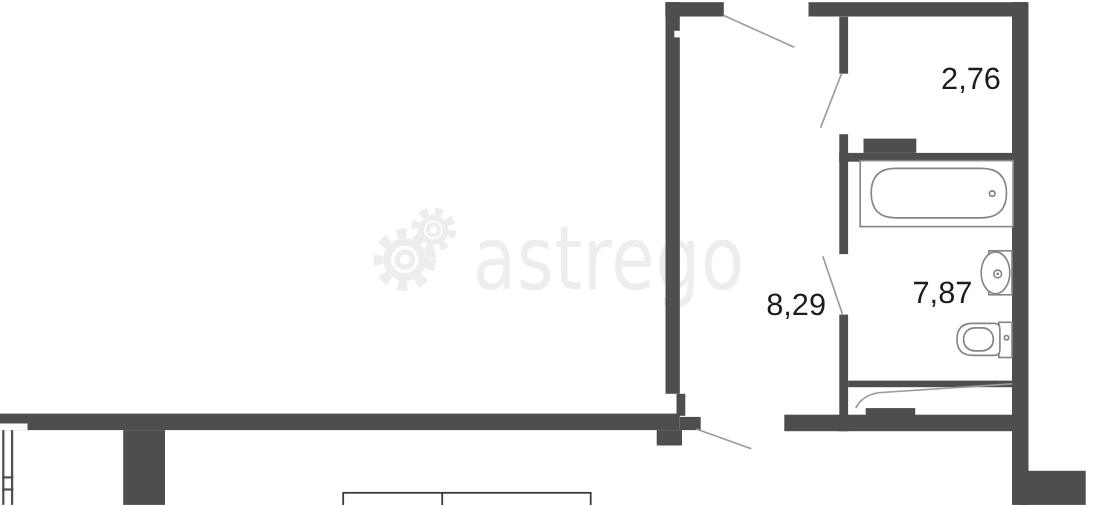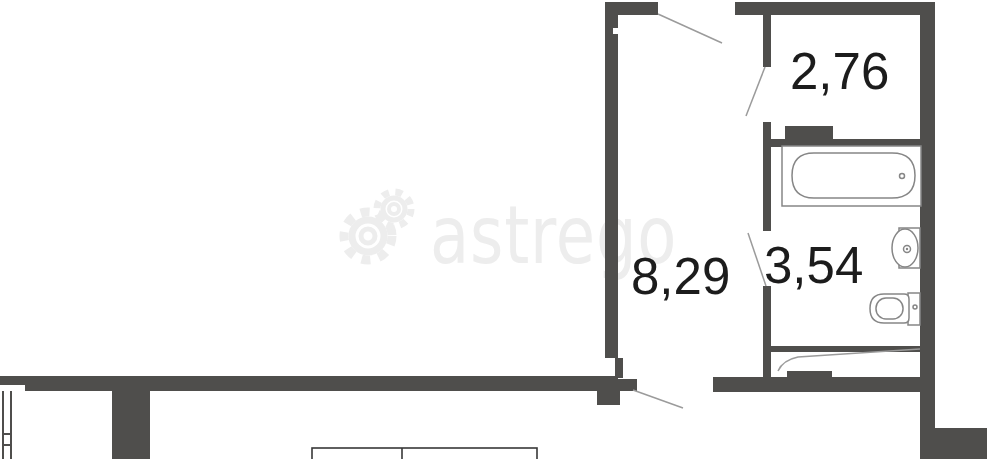--- a/index.html
+++ b/index.html
@@ -10,22 +10,22 @@
   .gears{position:absolute;left:330px;top:180px;}
   .wm-text{
     position:absolute;left:430px;top:196px;
     font-family:"DejaVu Sans",sans-serif;
     font-size:80px;line-height:80px;letter-spacing:1px;
     color:var(--watermark,#ededed);
     transform:scaleX(0.8);transform-origin:0 50%;
     user-select:none;white-space:nowrap;
   }
   .area-label{
-    position:absolute;z-index:5;width:120px;text-align:left;
-    font-size:51px;line-height:40px;color:var(--label_text,#1c1c1c);
+    position:absolute;z-index:5;width:120px;text-align:right;
+    font-size:28px;line-height:40px;color:var(--label_text,#1c1c1c);
   }
   .wall{fill:var(--wall,#4f4e4c);stroke:none;}
   .notch{fill:var(--background,#fff);stroke:none;}
   .door{stroke:var(--door_line,#9b9b9b);stroke-width:1.5;fill:none;}
   .fx{stroke:var(--fixture_stroke,#868686);stroke-width:1.5;fill:#fff;}
   .fxdot{fill:var(--fixture_stroke,#868686);stroke:none;}
   .win{stroke:var(--wall,#4f4e4c);stroke-width:2;fill:none;}
   .tbl{stroke:#383838;stroke-width:1.6;fill:#fff;}
   .gear{stroke:var(--watermark,#ededed);fill:none;}
 </style>
@@ -110,15 +110,15 @@
 
     <g>
       <rect class="tbl" x="312" y="448" width="225" height="16"></rect>
       <path class="tbl" d="M402,448 V464"></path>
     </g>
 
   </svg>
 
   <div class="area-label" style="left:790px;top:52px">2,76</div>
   <div class="area-label" style="left:631px;top:257px">8,29</div>
-  <div class="area-label" style="left:764px;top:246px">3,54</div>
+  <div class="area-label" style="left:764px;top:246px">7,87</div>
 
 </div>
 
 </body></html>

